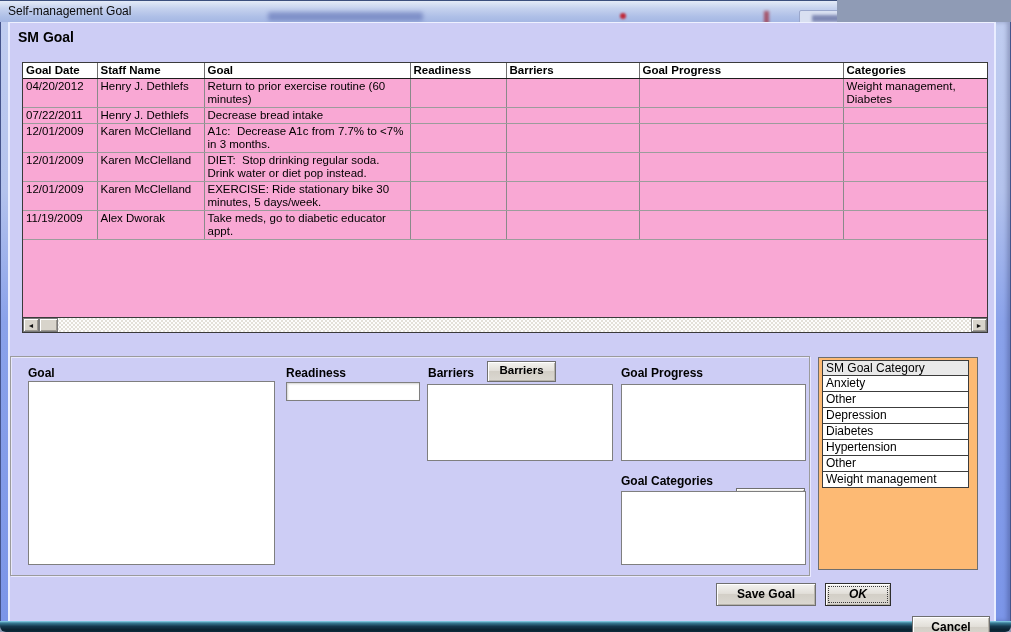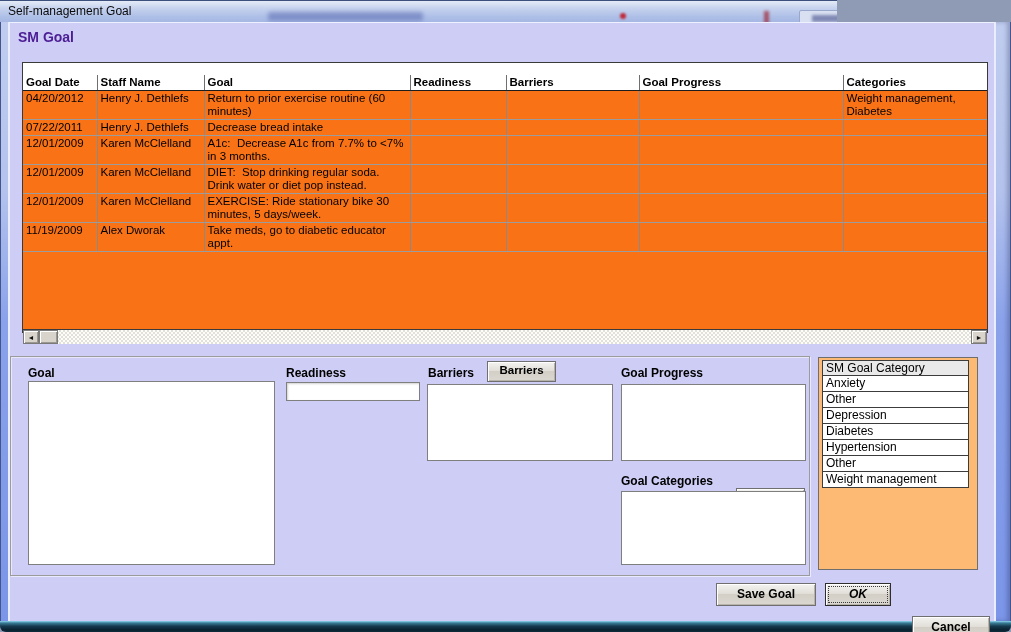--- a/index.html
+++ b/index.html
@@ -43,25 +43,25 @@
   .frame-bottom {
     left:0; top:621px; width:1011px; height:11px;
     background:linear-gradient(180deg,#8fd8ef 0%, #3a7d96 18%, #15394e 48%, #0a2230 80%, #0e2c3d 100%);
     border-radius:0 0 6px 6px;
   }
   .body {
     left:9px; top:22px; width:986px; height:599px;
     background:#cdcdf5;
     box-shadow:inset 1px 0 0 #e9edff, inset -1px 0 0 #e9edff, inset 0 1px 0 #eef1ff;
   }
-  .page-heading { left:18px; top:29px; font-size:14px; font-weight:bold; color:#4c1d95; }
+  .page-heading { left:18px; top:29px; font-size:14px; font-weight:bold; color:#000000; }
 
   
   .grid-widget { left:22px; top:62px; width:966px; height:271px; border:1px solid #3a3a3a; background:#fff; }
-  .grid-scroll { height:255px; border-bottom:1px solid #3a3a3a; overflow:hidden; background:#f97316;margin-top:12px; }
+  .grid-scroll { height:255px; border-bottom:1px solid #3a3a3a; overflow:hidden; background:#f9a8d4; }
   table.grid { width:100%; border-collapse:collapse; table-layout:fixed; }
   table.grid th {
     font-size:11.5px; font-weight:bold; text-align:left; color:#000;
     padding:1px 3px 2px 3px; border-right:1px solid #6f6f6f; border-bottom:1px solid #1d1d1d;
     height:15px; white-space:nowrap; overflow:hidden; background:#fff;
   }
   table.grid td {
     font-size:11.5px; font-weight:normal; color:#000; vertical-align:top;
     padding:1px 3px; line-height:13px;
     border-right:1px solid #8a8a8a; border-bottom:1px solid #9c9c9c;

